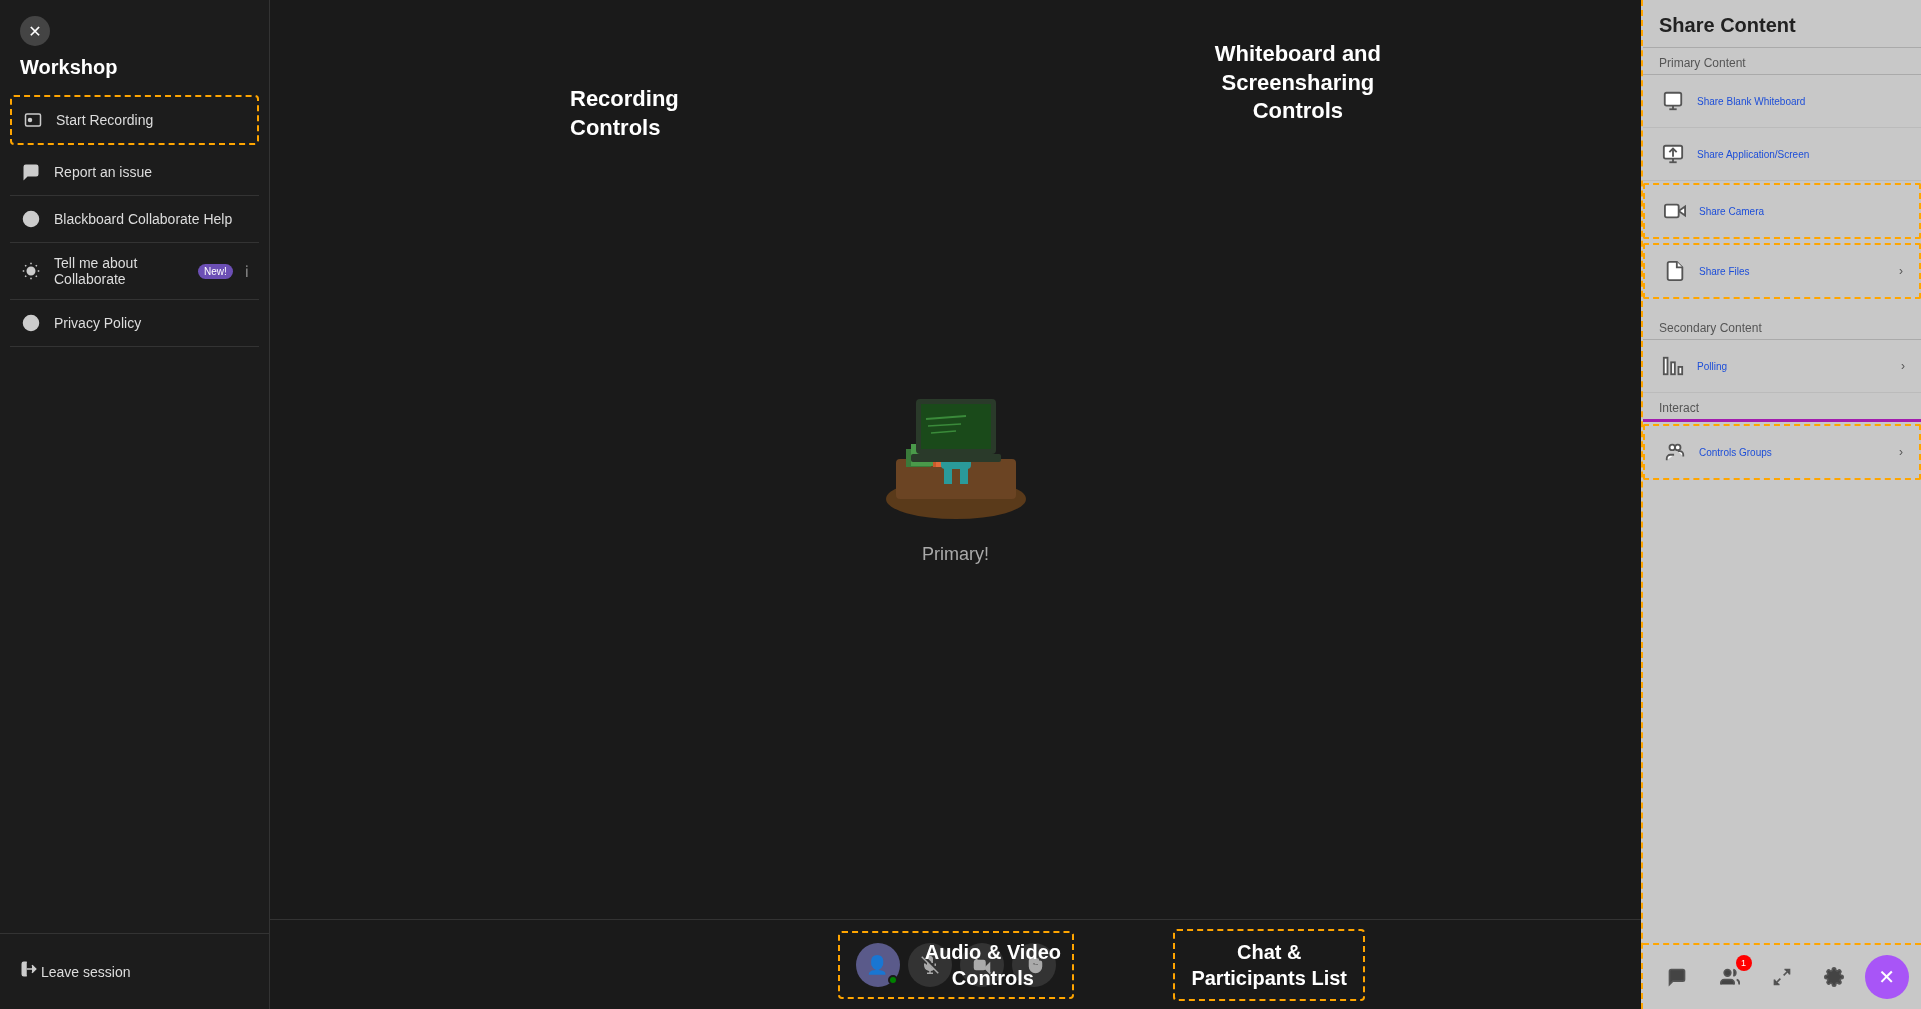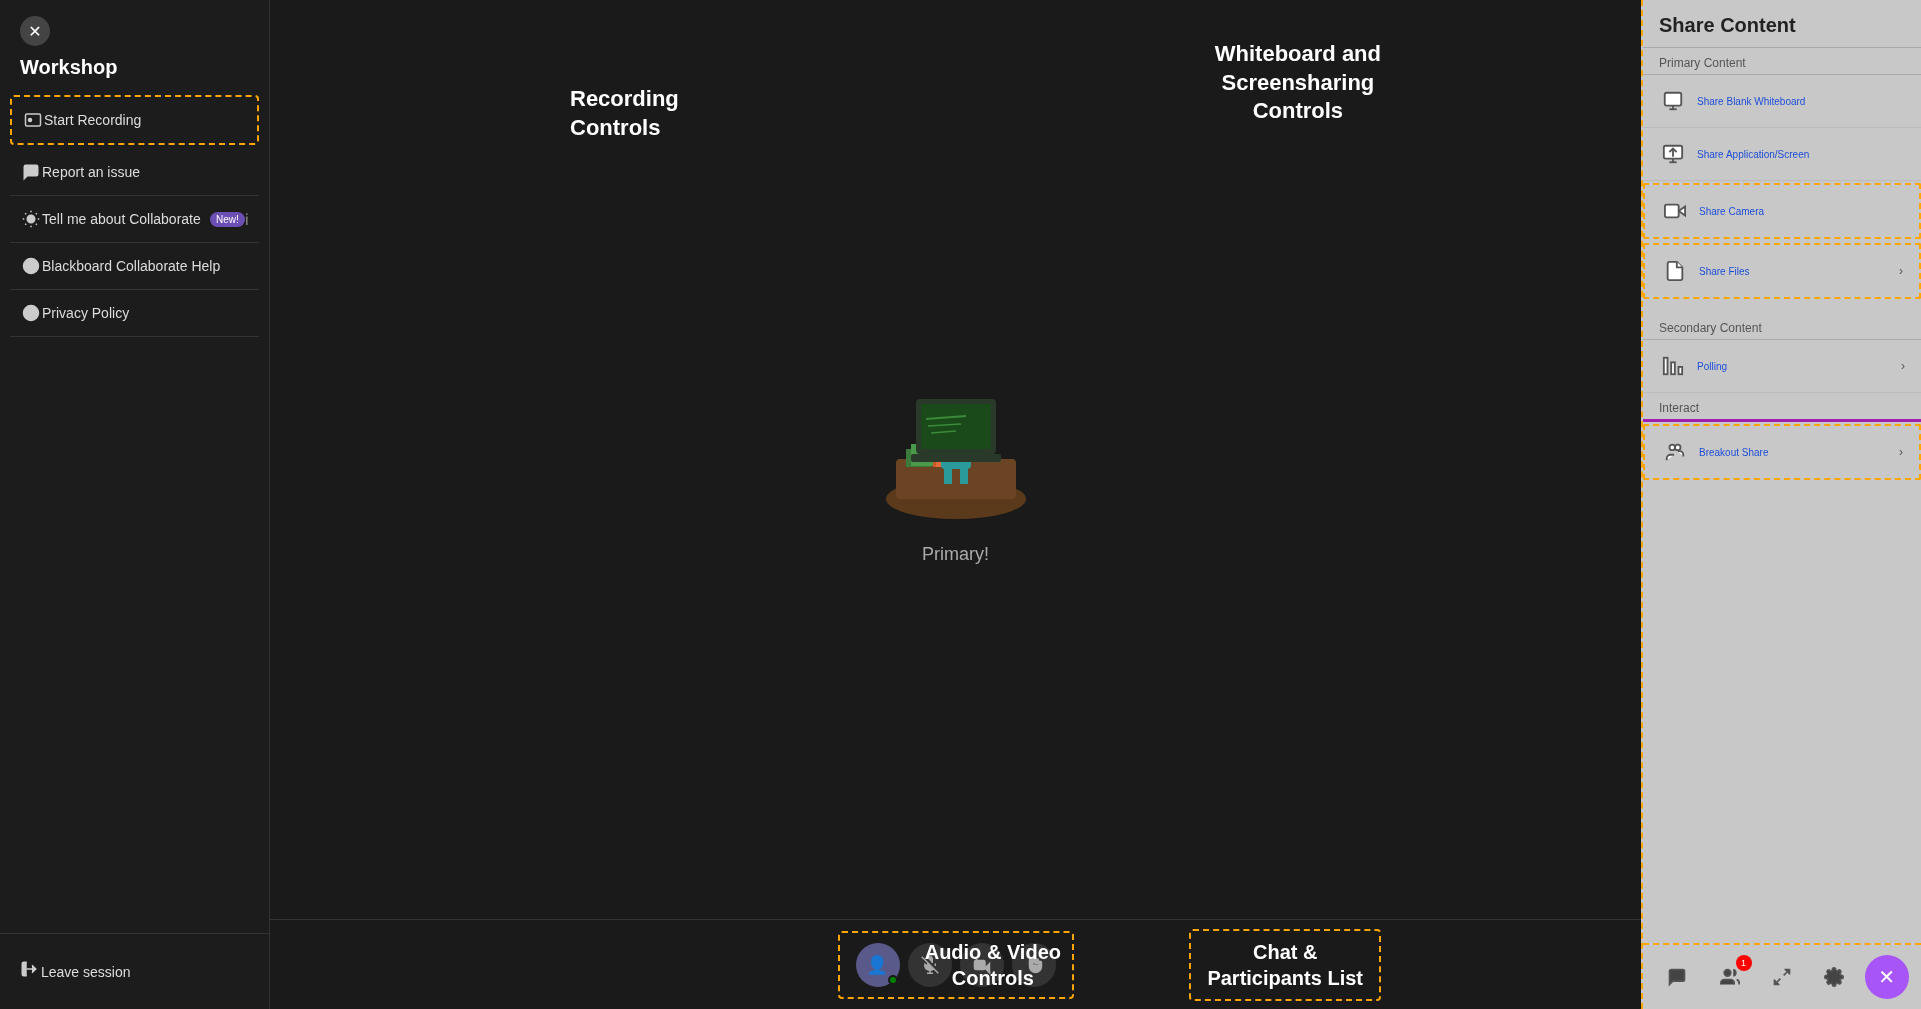--- a/index.html
+++ b/index.html
@@ -62,21 +62,21 @@
       flex: 1;
       padding: 0 10px;
     }
 
     .sidebar-item {
       display: flex;
       align-items: center;
       padding: 12px 10px;
       cursor: pointer;
       border-bottom: 1px solid #333;
-      gap: 0;
+      gap: 12px;
       position: relative;
     }
 
     .sidebar-item.highlighted {
       border: 2px dashed orange;
       border-radius: 4px;
     }
 
     .sidebar-item-icon {
       width: 22px;
@@ -251,21 +251,21 @@
       right: 580px;
       color: #fff;
       font-size: 20px;
       font-weight: bold;
       text-align: center;
       line-height: 1.3;
     }
 
     .label-chat {
       position: absolute;
-      right: 260px;
+      right: 276px;
       color: #fff;
       font-size: 20px;
       font-weight: bold;
       text-align: center;
       line-height: 1.3;
     }
 
     
     .right-panel {
       width: 280px;
@@ -404,20 +404,31 @@
         <span class="sidebar-item-label">Start Recording</span>
       </div>
 
       <div class="sidebar-item">
         <span class="sidebar-item-icon">
           <svg width="18" height="18" viewBox="0 0 24 24" fill="none" stroke="#ccc" stroke-width="2">
               <path d="M21 15a2 2 0 01-2 2H7l-4 4V5a2 2 0 012-2h14a2 2 0 012 2z"></path>
             </svg>
         </span>
         <span class="sidebar-item-label">Report an issue</span>
+      </div>
+
+      <div class="sidebar-item">
+        <span class="sidebar-item-icon">
+          <svg width="18" height="18" viewBox="0 0 24 24" fill="none" stroke="#ccc" stroke-width="2">
+              <circle cx="12" cy="12" r="10"></circle>
+              <path d="M9.09 9a3 3 0 015.83 1c0 2-3 3-3 3"></path>
+              <line x1="12" y1="17" x2="12.01" y2="17"></line>
+            </svg>
+        </span>
+        <span class="sidebar-item-label">Blackboard Collaborate Help</span>
       </div>
 
       <div class="sidebar-item">
         <span class="sidebar-item-icon">
           <svg width="18" height="18" viewBox="0 0 24 24" fill="none" stroke="#ccc" stroke-width="2">
               <circle cx="12" cy="12" r="5"></circle>
               <line x1="12" y1="1" x2="12" y2="3"></line>
               <line x1="12" y1="21" x2="12" y2="23"></line>
               <line x1="4.22" y1="4.22" x2="5.64" y2="5.64"></line>
               <line x1="18.36" y1="18.36" x2="19.78" y2="19.78"></line>
@@ -429,31 +440,20 @@
         </span>
         <span class="sidebar-item-label">Tell me about Collaborate</span>
         <span class="new-badge">New!</span>
         <span class="info-icon">ℹ</span>
       </div>
 
       <div class="sidebar-item">
         <span class="sidebar-item-icon">
           <svg width="18" height="18" viewBox="0 0 24 24" fill="none" stroke="#ccc" stroke-width="2">
               <circle cx="12" cy="12" r="10"></circle>
-              <path d="M9.09 9a3 3 0 015.83 1c0 2-3 3-3 3"></path>
-              <line x1="12" y1="17" x2="12.01" y2="17"></line>
-            </svg>
-        </span>
-        <span class="sidebar-item-label">Blackboard Collaborate Help</span>
-      </div>
-
-      <div class="sidebar-item">
-        <span class="sidebar-item-icon">
-          <svg width="18" height="18" viewBox="0 0 24 24" fill="none" stroke="#ccc" stroke-width="2">
-              <circle cx="12" cy="12" r="10"></circle>
               <line x1="12" y1="8" x2="12" y2="12"></line>
               <line x1="12" y1="16" x2="12.01" y2="16"></line>
             </svg>
         </span>
         <span class="sidebar-item-label">Privacy Policy</span>
       </div>
 
     </div>
 
     <div class="sidebar-footer">
@@ -621,21 +621,21 @@
 
     <div class="right-panel-item" style="border:2px dashed orange; border-radius:2px; margin:2px 0;">
       <div class="right-panel-item-icon">
         <svg width="22" height="22" viewBox="0 0 24 24" fill="none" stroke="#555" stroke-width="2">
             <circle cx="9" cy="7" r="3"></circle>
             <circle cx="15" cy="7" r="3"></circle>
             <path d="M3 21v-2a4 4 0 014-4h4"></path>
             <path d="M15 11h2a4 4 0 014 4v2"></path>
           </svg>
       </div>
-      <span class="right-panel-item-label">Breakout Share</span>
+      <span class="right-panel-item-label">Controls Groups</span>
       <span class="right-panel-item-arrow">›</span>
     </div>
 
     <div class="right-panel-bottom">
       <button class="toolbar-btn">
         <svg width="20" height="20" viewBox="0 0 24 24" fill="none" stroke="#555" stroke-width="2">
             <path d="M21 15a2 2 0 01-2 2H7l-4 4V5a2 2 0 012-2h14a2 2 0 012 2z"></path>
           </svg>
       </button>
       <button class="toolbar-btn" style="position:relative;">

